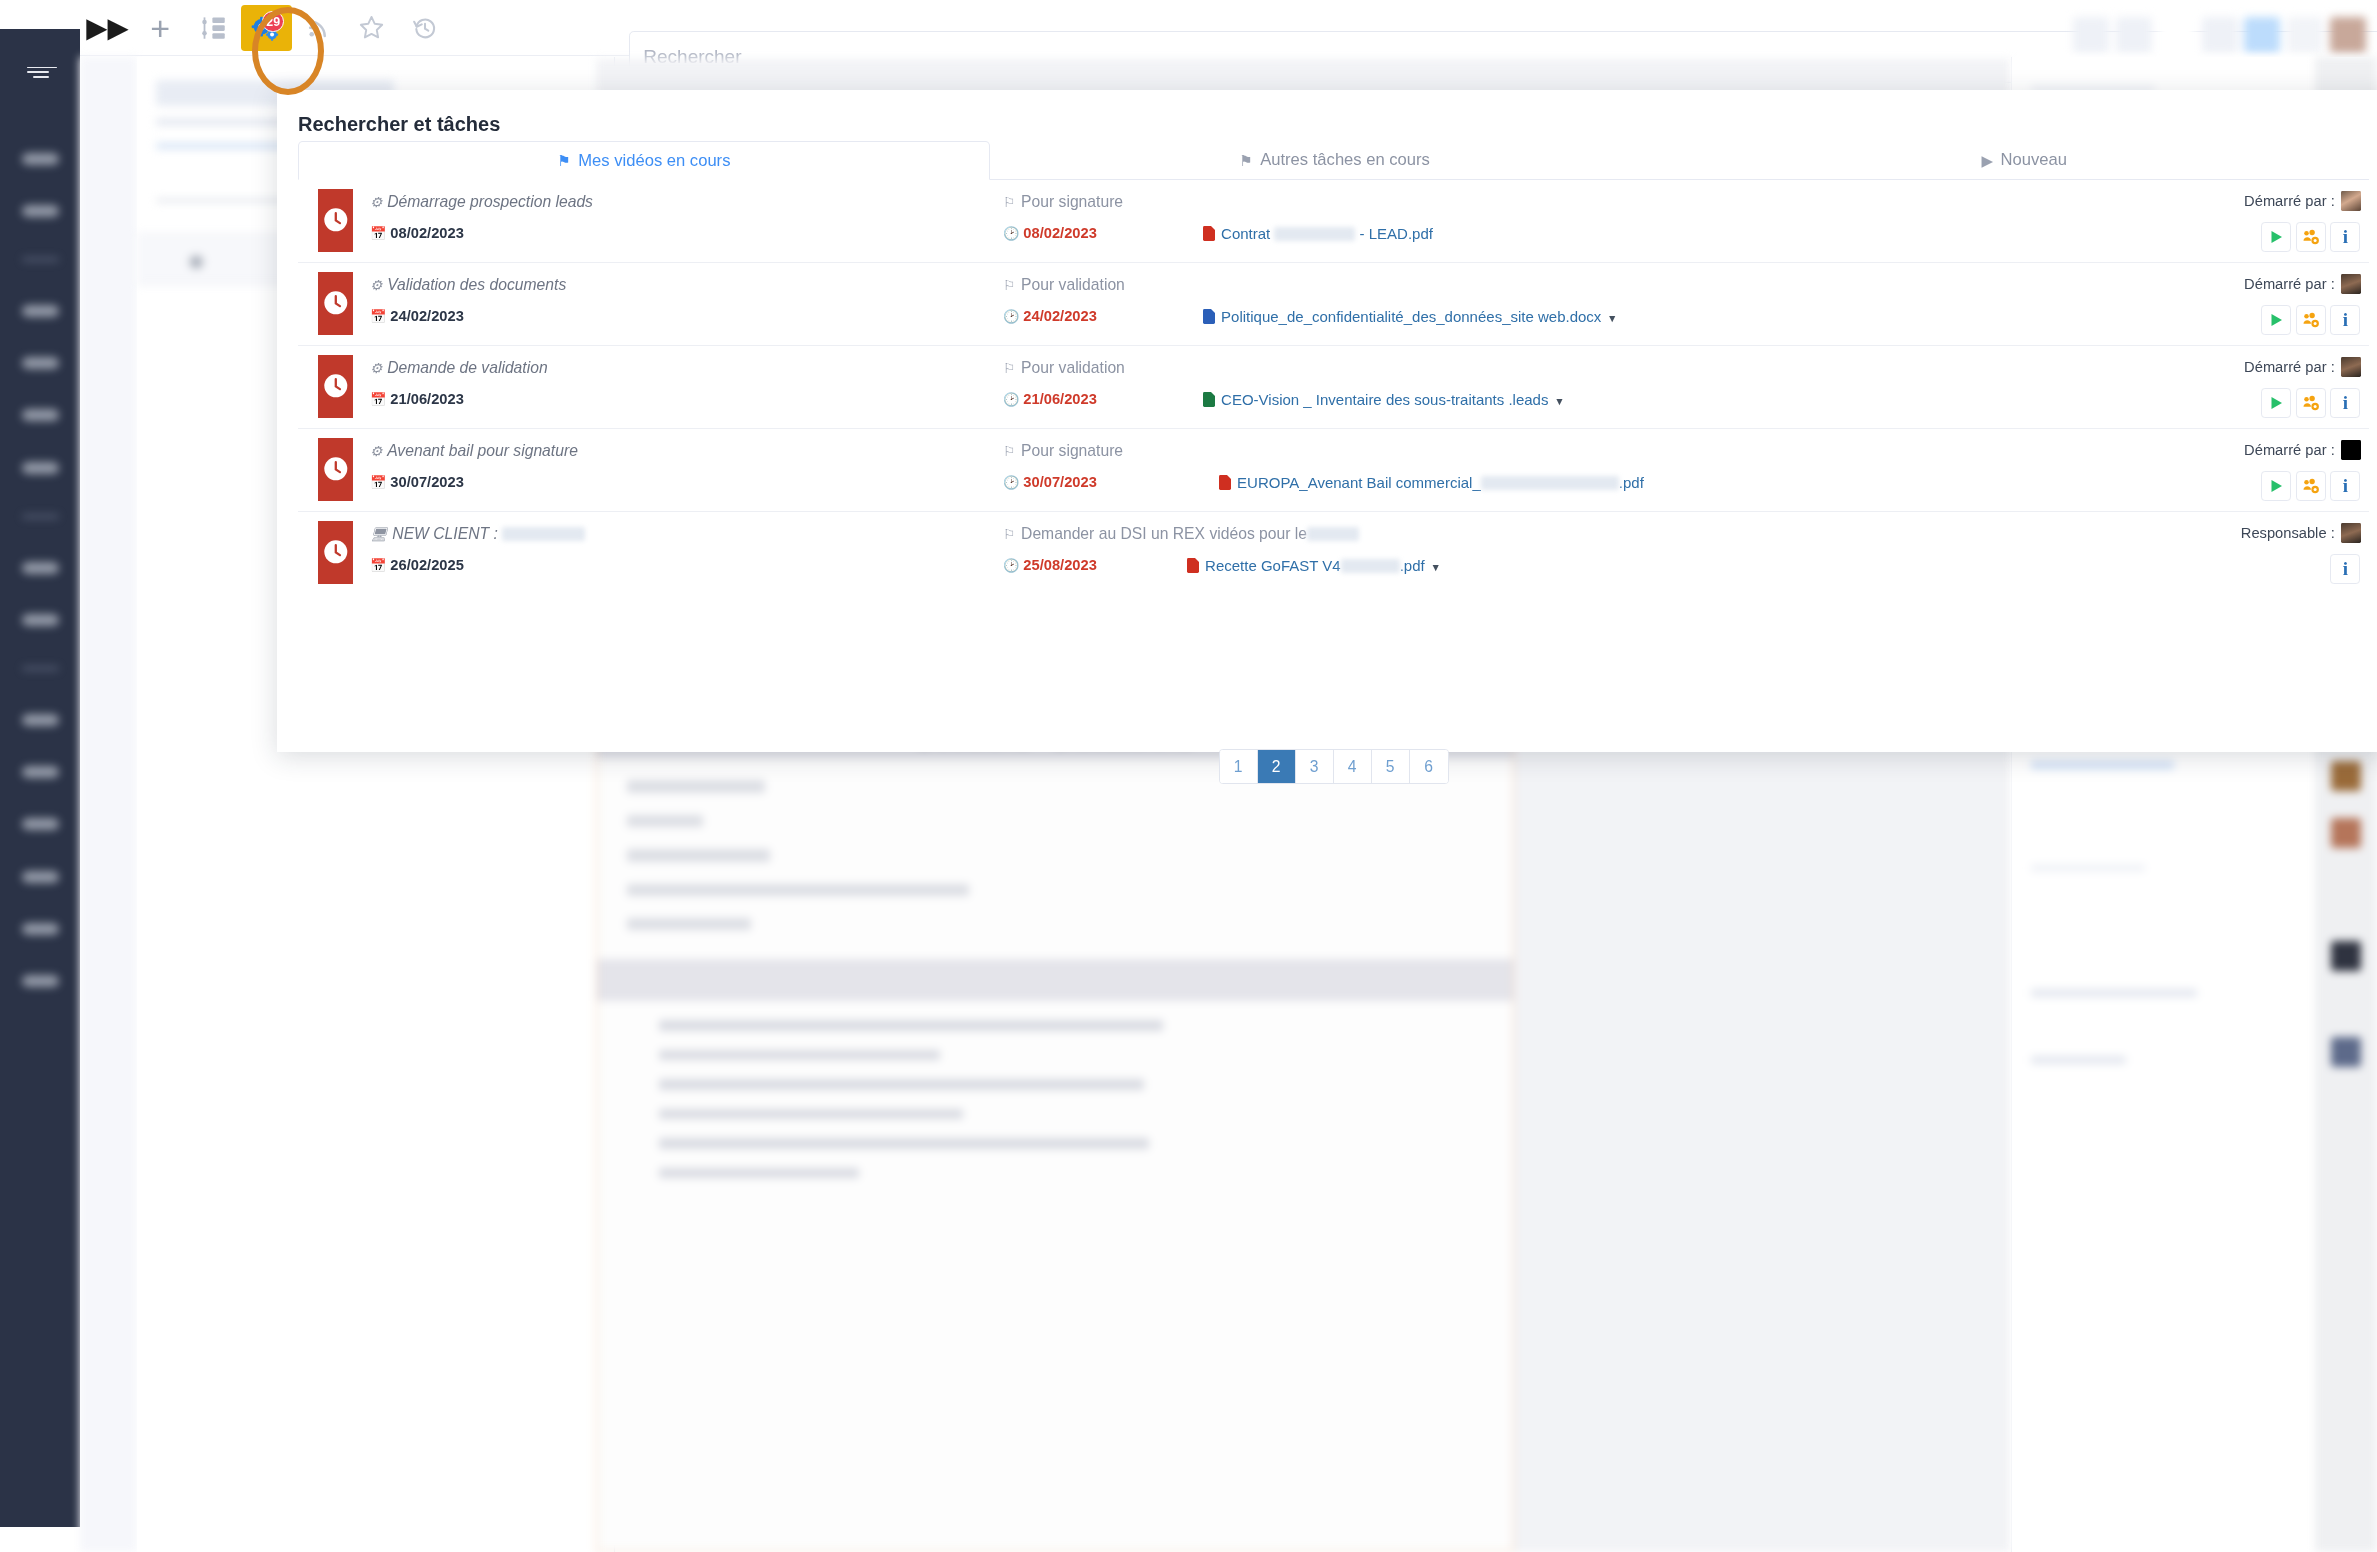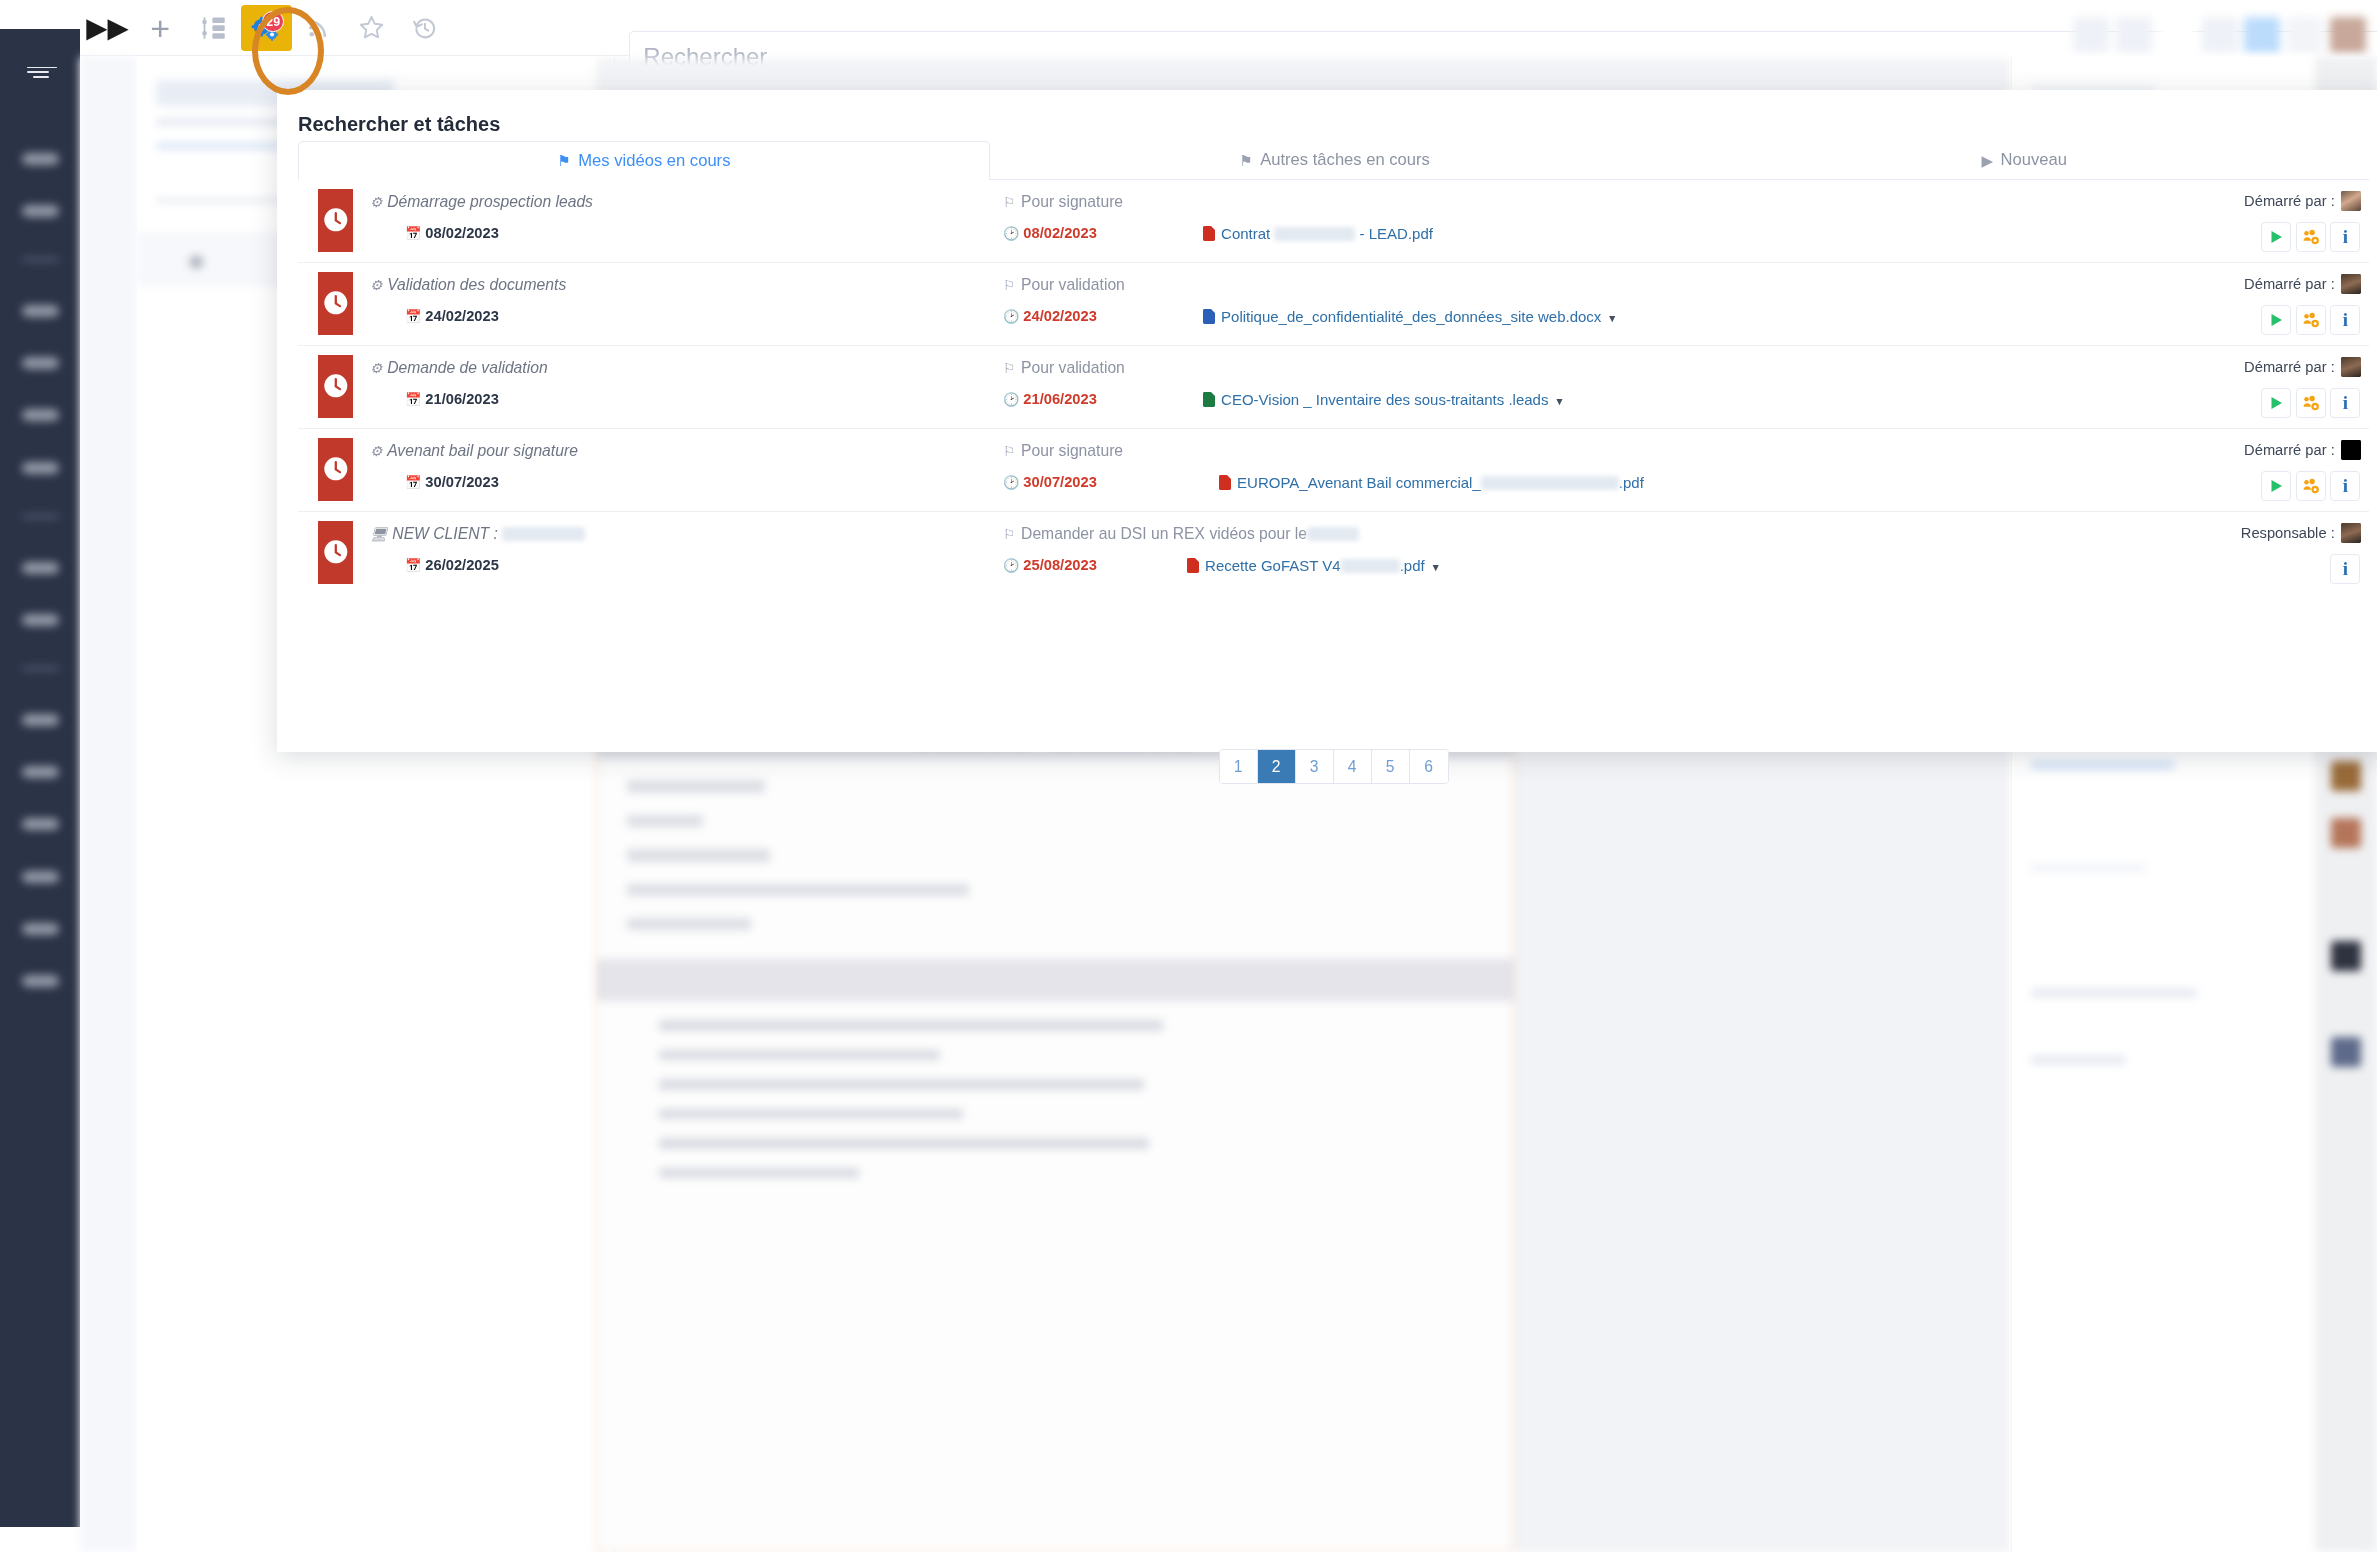--- a/index.html
+++ b/index.html
@@ -61,21 +61,21 @@
     position: absolute; left: 252px; top: 6.7px;
     width: 72px; height: 88px;
     border: 6.2px solid #d88526; border-radius: 50%;
     pointer-events: none; z-index: 40;
   }
   #searchbar {
     position: absolute; left: 549px; top: 31px; width: 2064px; height: 52px;
     border: 1px solid #e6e9f1; border-radius: 4.8px; background: #fff;
     display: flex; align-items: center; padding-left: 13.3px;
   }
-  #searchbar .ph { font-size: 24px; color: #b0b5c3; }
+  #searchbar .ph { font-size: 19px; color: #b0b5c3; }
   .tb-right {
     position: absolute; right: 11.4px; top: 14.3px; height: 41px;
     display: flex; align-items: center; gap: 6.7px;
   }
   .tb-right .sq { width: 36px; height: 36px; border-radius: 3.8px; }
   .tb-right .sq.g  { background: #eef1f7; }
   .tb-right .sq.b  { background: #bcdcfc; }
   .tb-right .sq.ph { background: #c8a89a; }
 
   
@@ -176,21 +176,21 @@
 
   .col-name  { position: absolute; left: 72px; top: 0; width: 618px; }
   .col-mid   { position: absolute; left: 705px; top: 0; width: 913px; }
   .col-right { position: absolute; right: 3.8px;  top: 0; width: 257px; text-align: right; }
 
   .line1 { position: absolute; top: 13.3px; white-space: nowrap; }
   .line2 { position: absolute; top: 45px; white-space: nowrap; }
 
   .t-title { font-size: 15.7px; color: #6d7483; font-style: italic; }
   .t-title .pico { color: #8e94a1; margin-right: 4.8px; font-size: 13.8px; }
-  .t-date  { font-size: 14.7px; color: #2c3647; font-weight: bold; margin-left: 35px; }
+  .t-date  { font-size: 14.7px; color: #2c3647; font-weight: bold; }
   .t-date .cal { color: #2c3647; margin-right: 3.8px; font-size: 13.3px; }
   .t-step  { font-size: 15.7px; color: #8c93a3; }
   .t-step .flg { margin-right: 5.7px; color: #9aa1b0; font-size: 13.8px; }
   .t-due   { font-size: 14.7px; color: #cf3a2a; font-weight: bold; }
   .t-due .clk { margin-right: 3.8px; font-size: 13.3px; }
 
   .file-link {
     position: absolute; top: 45px; font-size: 15px; color: #2f6fa8;
     white-space: nowrap; cursor: pointer;
   }

